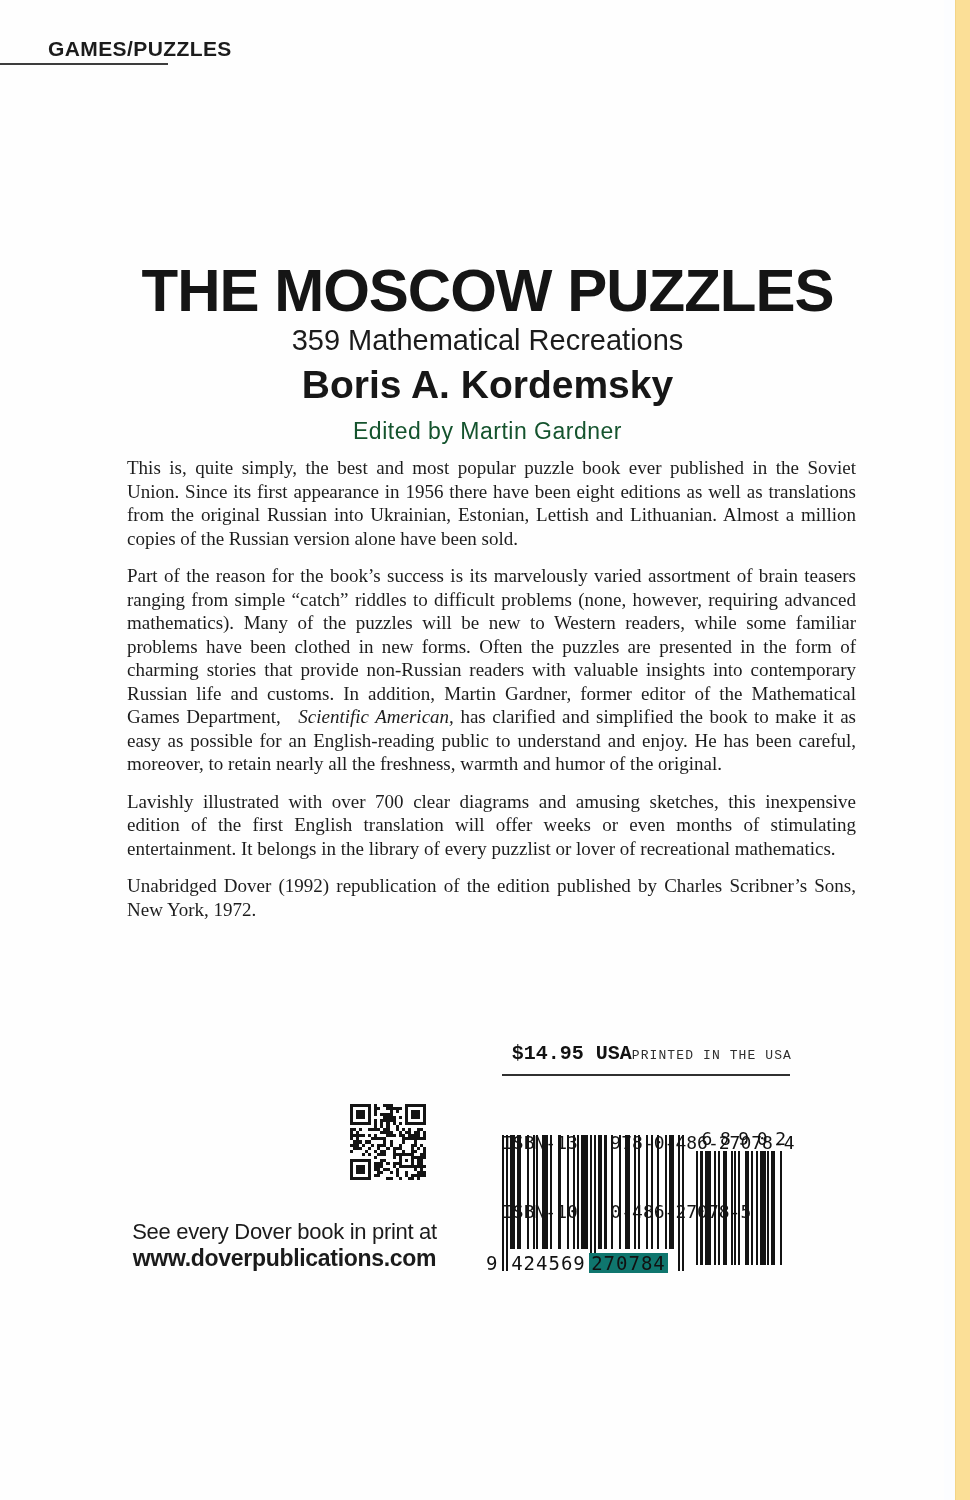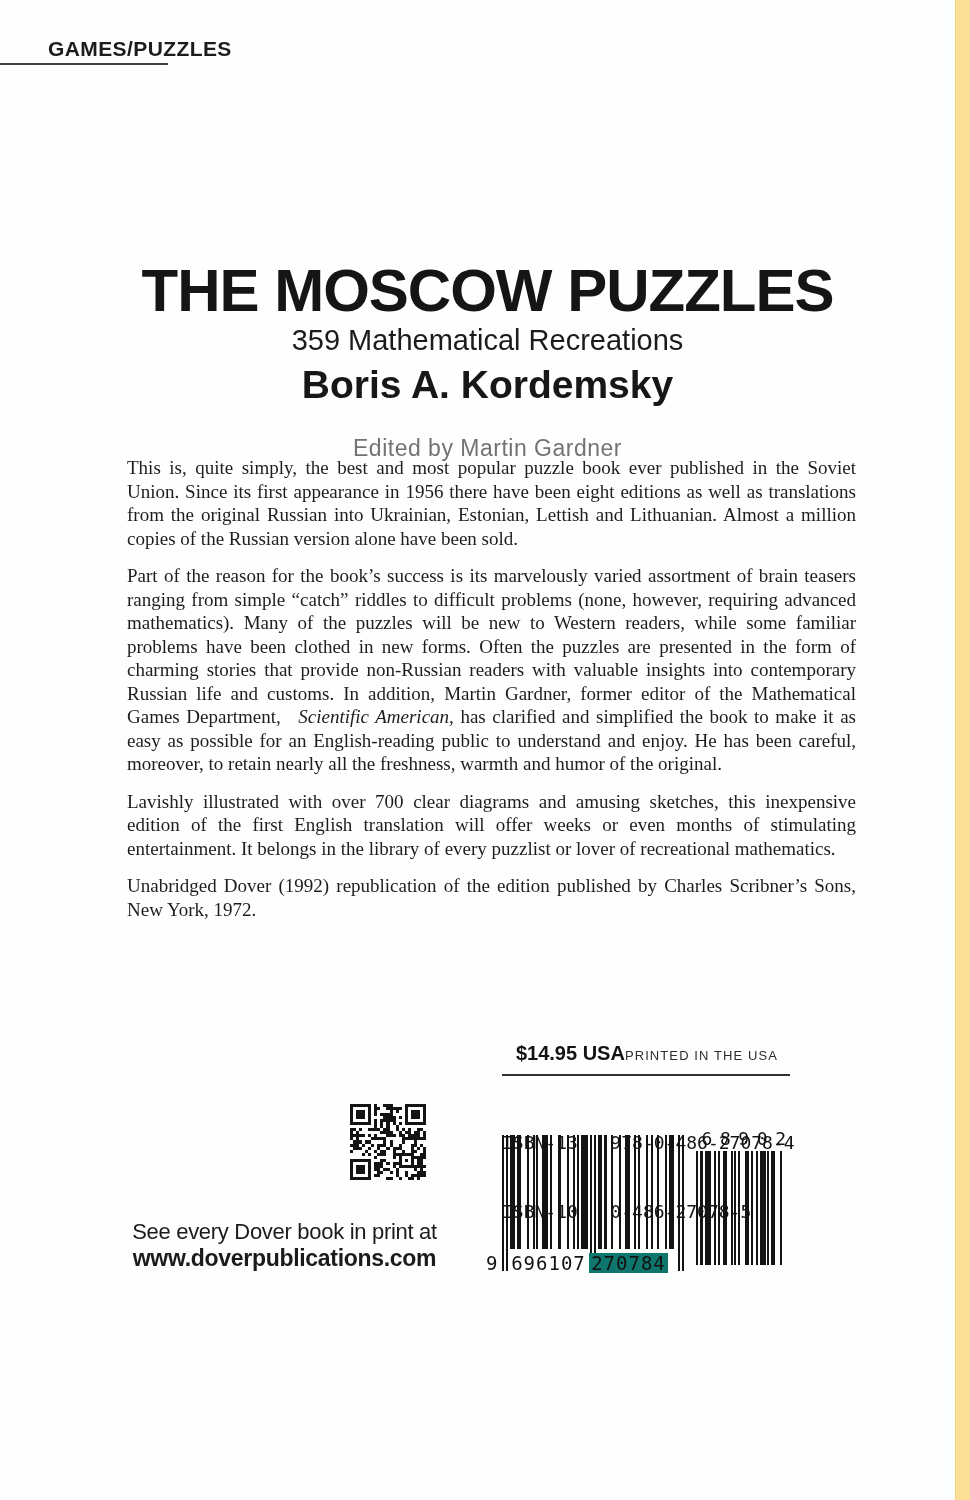--- a/index.html
+++ b/index.html
@@ -24,21 +24,21 @@
   
   .title-block{
     position:absolute;left:20px;top:262px;width:935px;text-align:center;
   }
   .title-block h1{
     margin:0;font-size:60px;line-height:58px;font-weight:700;
     letter-spacing:-1px;color:#151515;
   }
   .subtitle{margin-top:5px;font-size:29px;line-height:30px;font-weight:400;color:#1b1b1b;}
   .author{margin-top:9px;font-size:39px;line-height:42px;font-weight:600;color:#171717;}
-  .edited{margin-top:30px;font-size:23px;line-height:24px;font-weight:400;letter-spacing:.5px;color:#737373;}
+  .edited{margin-top:13px;font-size:23px;line-height:24px;font-weight:400;letter-spacing:.5px;color:#14532d;}
 
   
   .body-copy{
     position:absolute;left:127px;top:456px;width:729px;
     font-family:"Liberation Serif", serif;
     font-size:19px;line-height:23.5px;color:#1d1d1d;
     text-align:justify;
   }
   .body-copy p{margin:0 0 14px 0;}
   .body-copy i{font-style:italic;margin-left:11px;}
@@ -47,21 +47,21 @@
   .qr{position:absolute;left:350px;top:1104px;width:76px;height:76px;}
   .qr svg{display:block;width:100%;height:100%;fill:#141414;shape-rendering:crispEdges;}
 
   
   .dover{position:absolute;left:112px;top:1219px;width:345px;text-align:center;color:#1b1b1b;}
   .dover1{font-size:22px;line-height:26px;letter-spacing:-.3px;}
   .dover2{font-size:23px;line-height:27px;font-weight:700;letter-spacing:-.3px;}
 
   
   .pricebox{position:absolute;left:502px;top:1042px;width:290px;}
-  .price-row{display:flex;justify-content:center;align-items:baseline;}
+  .price-row{display:flex;justify-content:flex-end;align-items:baseline;font-family:Liberation Mono, monospace;}
   .price{font-size:20px;font-weight:700;color:#121212;}
   .printed{font-size:13px;font-weight:400;letter-spacing:1.1px;color:#2e2e2e;}
   .price-rule{margin-top:9px;width:288px;height:2px;background:#303030;}
   .isbn-lines{margin-top:9px;font-family:"DejaVu Sans Mono", monospace;font-size:18px;line-height:23px;color:#141414;white-space:pre;}
 
   .barcode-main{
     position:absolute;left:502px;top:1135px;width:182px;height:136px;
   }
   .barcode-main svg, .barcode-addon svg{display:block;width:100%;height:100%;fill:#131313;shape-rendering:crispEdges;}
   .bd{
@@ -494,21 +494,21 @@
         <rect x="78" y="0" width="1" height="114"></rect>
         <rect x="81" y="0" width="1" height="114"></rect>
         <rect x="85" y="0" width="1" height="114"></rect>
         <rect x="87" y="0" width="1" height="114"></rect>
         <rect x="88" y="0" width="1" height="114"></rect>
         <rect x="89" y="0" width="1" height="114"></rect>
         <rect x="92" y="0" width="1" height="136"></rect>
         <rect x="94" y="0" width="1" height="136"></rect>
       </svg>
     <span class="bd lead">9</span>
-    <span class="bd g1">696107</span>
+    <span class="bd g1">424569</span>
     <span class="bd g2">270784</span>
   </div>
 
   <div class="barcode-addon">
     <div class="addon-digits">68902</div>
     <div class="addon-bars">
       <svg id="bars-addon" xmlns="http://www.w3.org/2000/svg" viewBox="0 0 48 112" preserveAspectRatio="none">
           <rect x="1" y="0" width="1" height="112"></rect>
           <rect x="3" y="0" width="1" height="112"></rect>
           <rect x="4" y="0" width="1" height="112"></rect>

